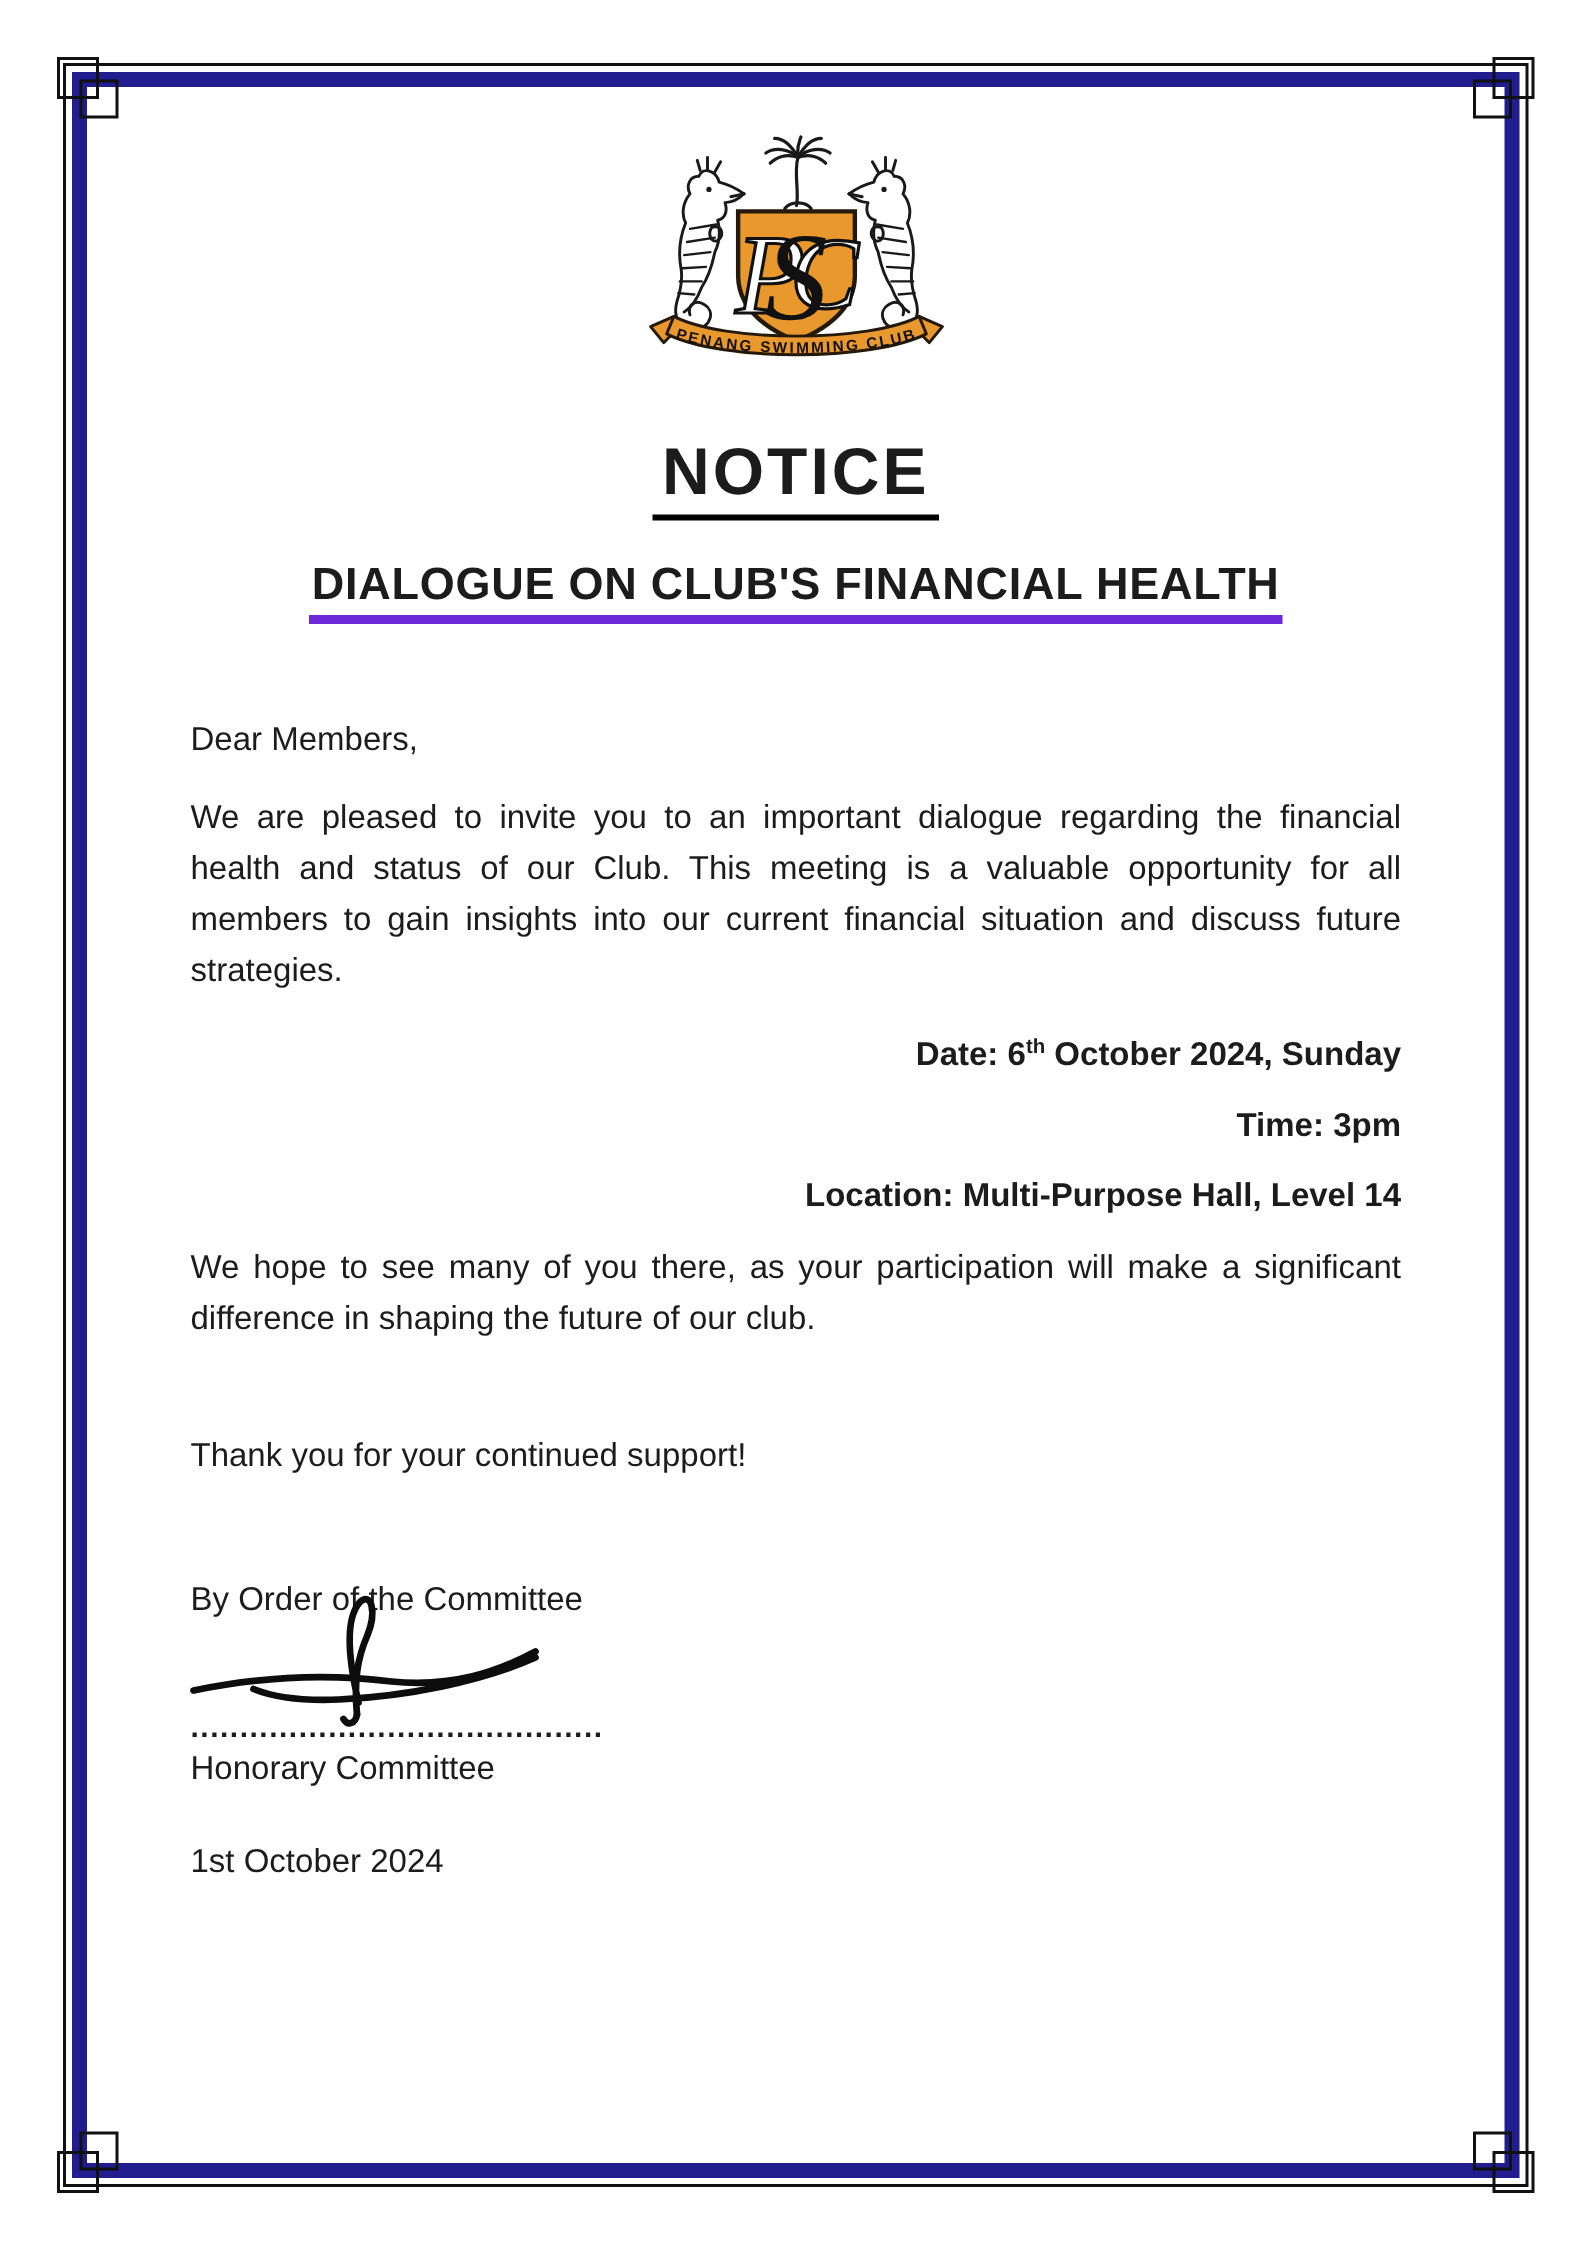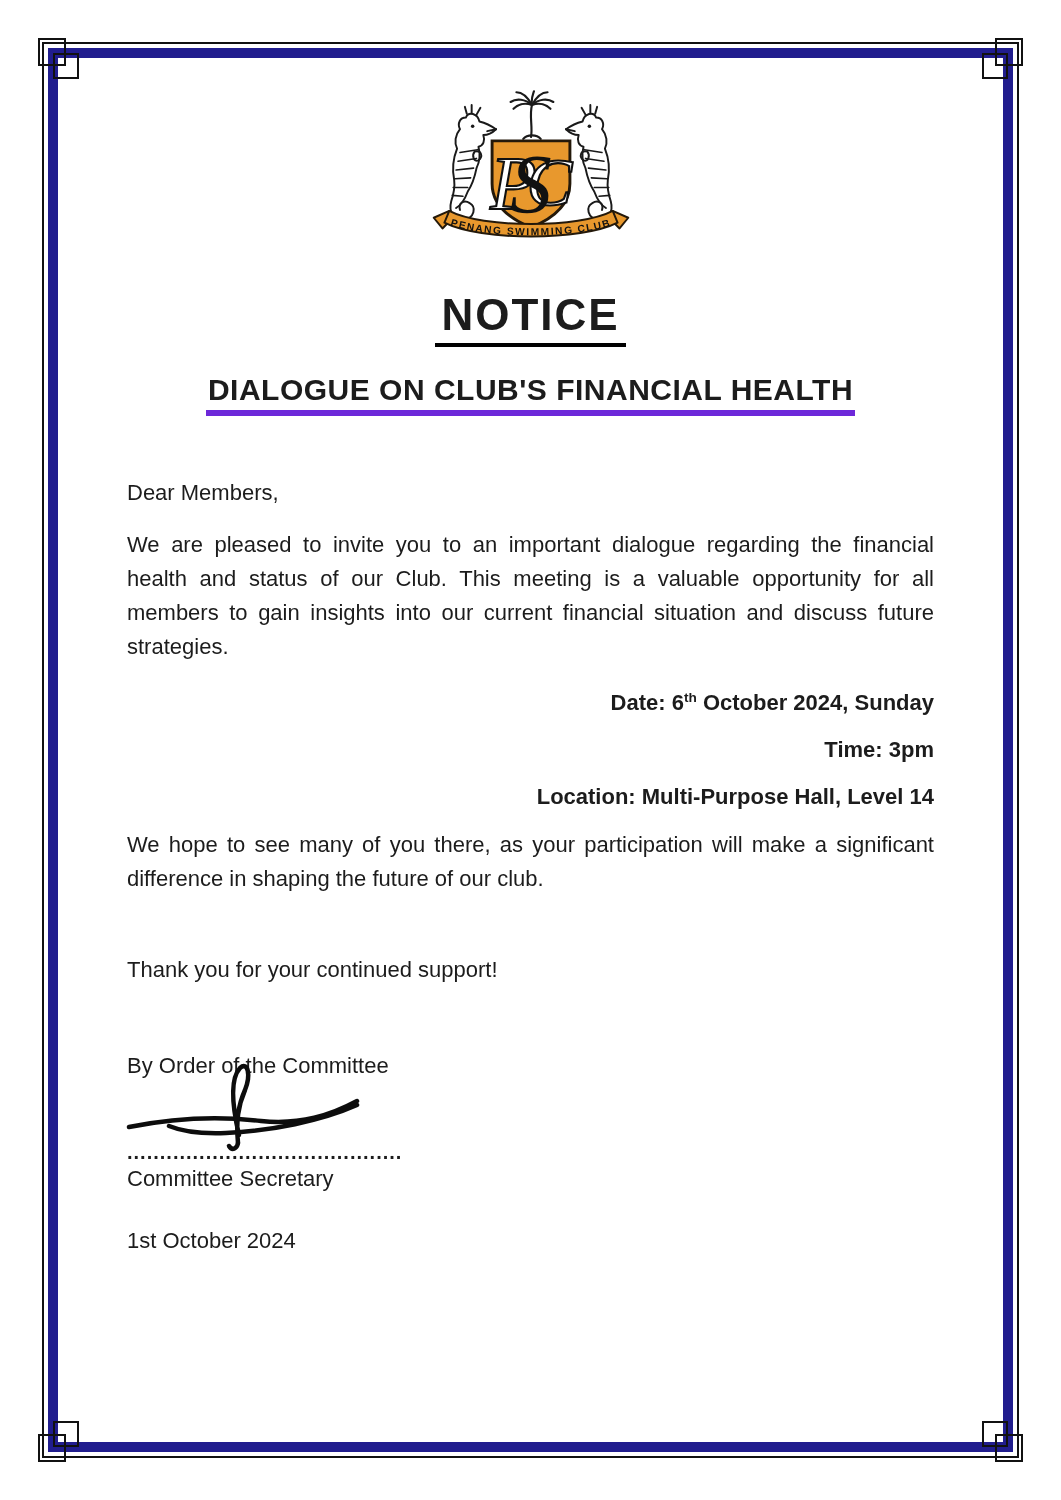--- a/index.html
+++ b/index.html
@@ -191,18 +191,18 @@
         <g stroke="#0d0d0d" stroke-width="4.5" fill="none" stroke-linecap="round">
           <path d="M10,74 C50,66 92,62 142,68 C182,72 212,62 238,48"></path>
           <path d="M238,52 C202,68 152,78 107,80 C82,81 62,78 50,73"></path>
           <path d="M120,82 C113,52 111,26 121,15 C129,8 132,22 126,37 C119,53 117,68 119,90"></path>
           <path d="M119,90 C118,96 113,98 110,93"></path>
         </g>
       </svg>
     </div>
 
     <div class="dotted-line">..........................................</div>
-    <div class="sig-title">Committee Secretary</div>
+    <div class="sig-title">Honorary Committee</div>
 
     <div class="issue-date">1st October 2024</div>
 
   </div>
 </div>
 
 </body></html>

